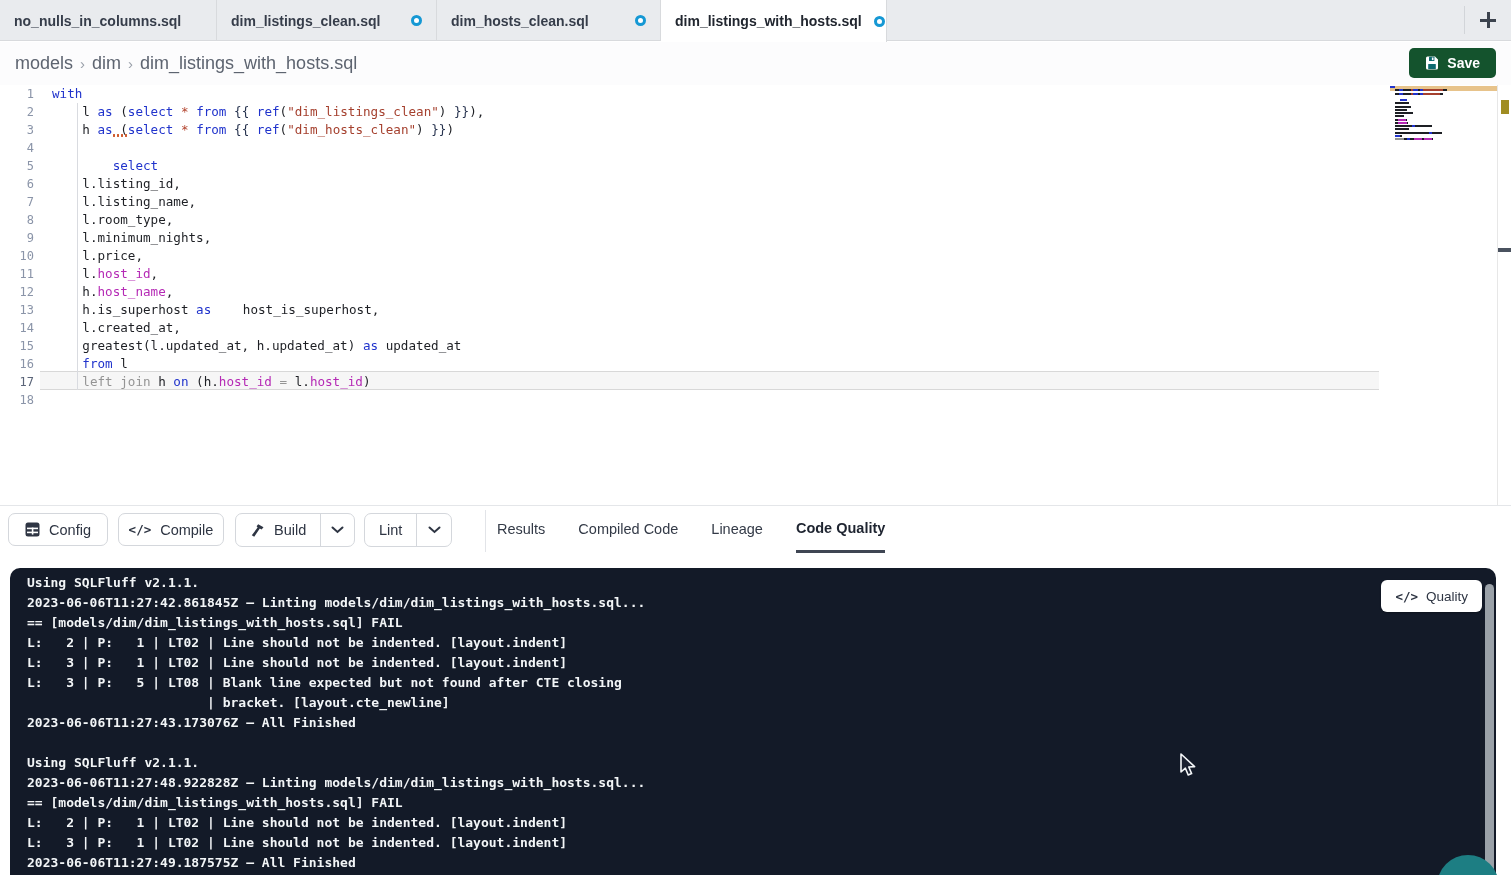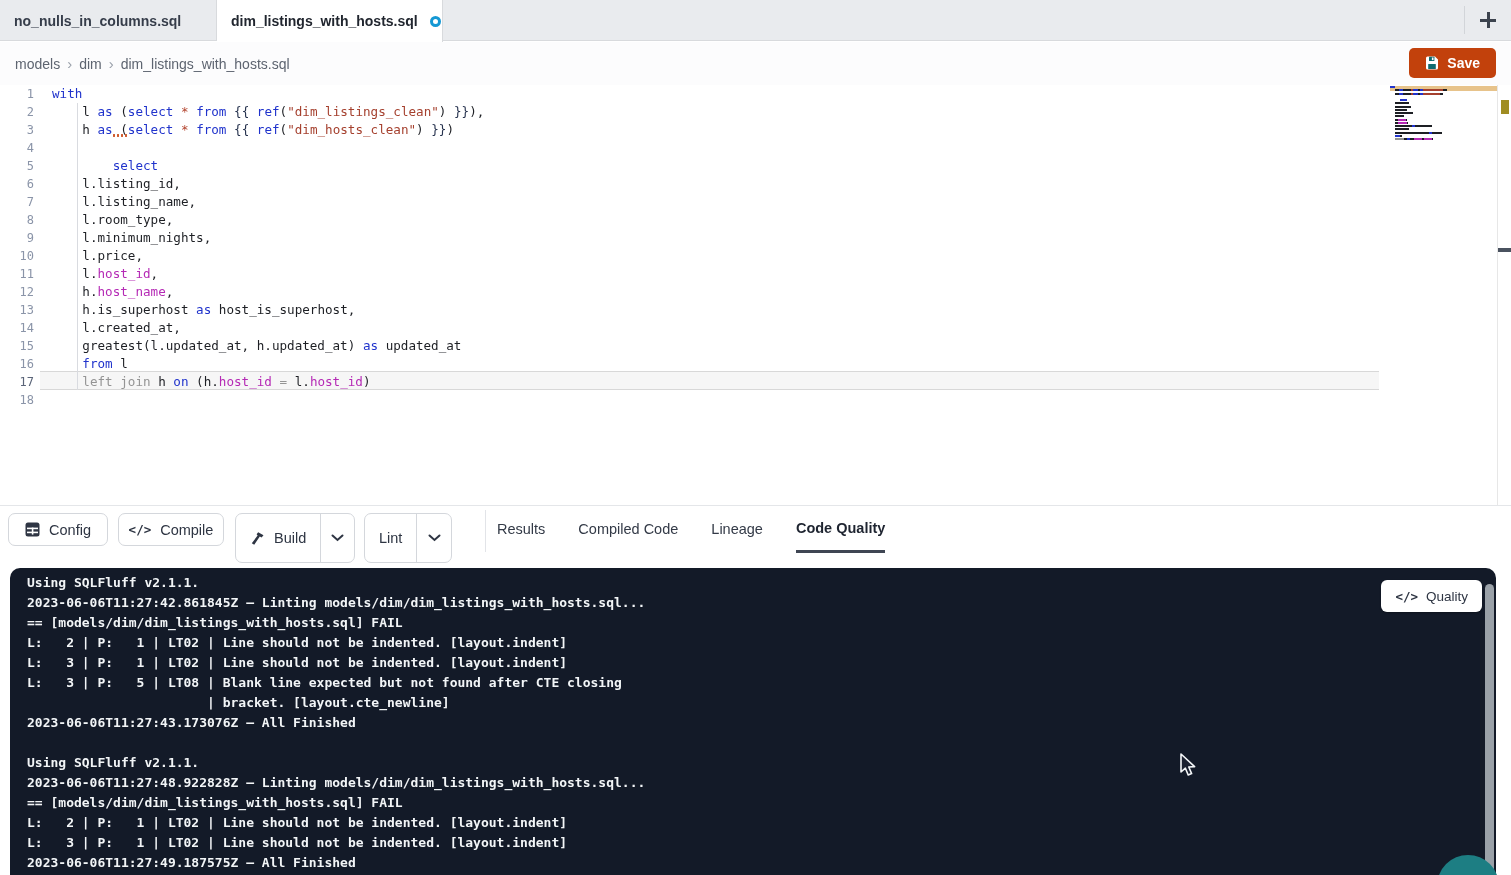--- a/index.html
+++ b/index.html
@@ -21,21 +21,21 @@
   .tab-divider { width:1px; height:28px; background:#d2d5d9; margin-top:6px; }
   .newtab { width:46px; display:flex; align-items:center; justify-content:center; cursor:pointer; }
   .plus { position:relative; width:16px; height:16px; }
   .plus:before, .plus:after { content:""; position:absolute; background:#3c434e; }
   .plus:before { left:6.5px; top:0; width:3px; height:16px; }
   .plus:after  { left:0; top:6.5px; width:16px; height:3px; }
 
   
   .pathrow { position:absolute; left:0; top:42px; width:1511px; height:43px;
              background:#fcfcfd; display:flex; align-items:center; padding:0 15px; }
-  .crumb { font-size:14px; color:#5d6470; }
+  .crumb { font-size:18px; color:#5d6470; }
   .crumb-sep { font-size:15px; color:#9aa0aa; margin:0 7px; }
   .savebtn { position:absolute; right:15px; top:6px; height:30px; padding:0 16px;
              border:none; border-radius:5px; color:#fff; font-size:14px; font-weight:700;
              display:flex; align-items:center; gap:8px; cursor:pointer;
              font-family:"Liberation Sans",sans-serif; }
 
   
   .editor { position:absolute; left:0; top:85px; width:1511px; height:420px; background:#fff; }
   .activeline { position:absolute; left:40px; top:286px; width:1339px; height:19px;
                 background:#f6f6f6; border-top:1px solid #d8d8d8; border-bottom:1px solid #d8d8d8; }
@@ -60,21 +60,21 @@
   .anno-olive { position:absolute; left:3px; top:15px; width:8px; height:14px; background:#a08d22; }
   .anno-dash  { position:absolute; left:0;   top:163px; width:14px; height:4px; background:#4a525f; }
 
   .editor-sep { position:absolute; left:0; top:505px; width:1511px; height:1px; background:#e4e6e9; }
 
   
   .toolbar { position:absolute; left:0; top:506px; width:1511px; height:47px; background:#fff; }
   .btn { position:absolute; top:7px; height:33px; background:#fff; border:1px solid #d4d7dc;
          border-radius:7px; display:flex; align-items:center; justify-content:center; gap:9px;
          font-size:14.5px; color:#2e3543; cursor:pointer; font-family:"Liberation Sans",sans-serif; }
-  .split { position:absolute; top:7px; height:50px; border:1px solid #d4d7dc; border-radius:7px;
+  .split { position:absolute; top:7px; height:34px; border:1px solid #d4d7dc; border-radius:7px;
            display:flex; background:#fff; }
   .split .main { display:flex; align-items:center; gap:9px; padding:0 14px;
                  font-size:14.5px; color:#2e3543; border-right:1px solid #d4d7dc; cursor:pointer; }
   .split .chev { width:38px; display:flex; align-items:center; justify-content:center; cursor:pointer; }
   .code-ico { font-family:"DejaVu Sans Mono",monospace; font-weight:700; font-size:12.5px; color:#2e3543; }
   .tb-divider { position:absolute; left:485px; top:4px; width:1px; height:42px; background:#e2e4e8; }
   .rtabs { position:absolute; left:497px; top:0; height:47px; display:flex; gap:33px; align-items:center;text-align:center; }
   .rtab { font-size:14.5px; color:#333a47; cursor:pointer; height:47px; display:flex; align-items:center;
           border-bottom:3px solid transparent; padding-top:2px; }
   .rtab.active { color:#1e2430; border-bottom:3px solid #3f4653; font-weight:600; padding-top:0; }
@@ -100,41 +100,49 @@
 </head>
 <body>
 
 <div class="app">
 
   <div class="tabbar">
     <div id="tabs-mount" style="display:flex;">
         <div class="tab" style="width: 217px;">
           <span>no_nulls_in_columns.sql</span>
         </div>
+        <div class="tab" style="width: 220px;">
+          <span>dim_listings_clean.sql</span>
+          <span class="dot" style="border-color: rgb(21, 152, 212);"></span>
+        </div>
+        <div class="tab" style="width: 224px;">
+          <span>dim_hosts_clean.sql</span>
+          <span class="dot" style="border-color: rgb(21, 152, 212);"></span>
+        </div>
         <div class="tab active" style="width: 226px;">
           <span>dim_listings_with_hosts.sql</span>
           <span class="dot" style="border-color: rgb(21, 152, 212);"></span>
         </div>
       </div>
     <div class="tab-sp"></div>
     <div class="tab-divider"></div>
     <div class="newtab">
       <span class="plus"></span>
     </div>
   </div>
 
   <div class="pathrow">
     <span id="breadcrumb-mount" style="display:flex;align-items:center;">
         <span class="crumb">models</span>
         <span class="crumb-sep">›</span>
         <span class="crumb">dim</span>
         <span class="crumb-sep">›</span>
         <span class="crumb">dim_listings_with_hosts.sql</span>
       </span>
-    <button class="savebtn" style="background: #c2410c;">
+    <button class="savebtn" style="background: #14532d;">
       <svg width="14" height="14" viewBox="0 0 14 14">
         <path d="M1 2 a1.5 1.5 0 0 1 1.5-1.5 H10 L13 3.5 V12 a1.5 1.5 0 0 1-1.5 1.5 H2.5 A1.5 1.5 0 0 1 1 12 Z" fill="#fff"></path>
         <rect x="4" y="0.8" width="5.4" height="4.2" rx="0.5" fill="#0e6b70"></rect>
         <rect x="6.9" y="1.5" width="1.6" height="2.6" fill="#fff"></rect>
         <rect x="3.2" y="8" width="7.6" height="5" rx="0.5" fill="#0e6b70"></rect>
         <rect x="3.2" y="8" width="7.6" height="5" rx="0.5" fill="none"></rect>
       </svg>
       <span>Save</span>
     </button>
   </div>
@@ -168,21 +176,21 @@
         <div class="cl"><span style="color: rgb(29, 31, 36);">    h </span><span style="color: rgb(32, 51, 204);">as</span><span style="color: rgb(29, 31, 36);"> (</span><span style="color: rgb(32, 51, 204);">select</span><span style="color: rgb(29, 31, 36);"> </span><span style="color: rgb(179, 68, 46);">*</span><span style="color: rgb(29, 31, 36);"> </span><span style="color: rgb(32, 51, 204);">from</span><span style="color: rgb(29, 31, 36);"> </span><span style="color: rgb(38, 50, 78);">{{</span><span style="color: rgb(29, 31, 36);"> </span><span style="color: rgb(32, 51, 204);">ref</span><span style="color: rgb(29, 31, 36);">(</span><span style="color: rgb(165, 64, 46);">"dim_hosts_clean"</span><span style="color: rgb(29, 31, 36);">) </span><span style="color: rgb(38, 50, 78);">}}</span><span style="color: rgb(29, 31, 36);">)</span></div>
         <div class="cl">&nbsp;</div>
         <div class="cl"><span style="color: rgb(29, 31, 36);">        </span><span style="color: rgb(32, 51, 204);">select</span></div>
         <div class="cl"><span style="color: rgb(29, 31, 36);">    l.listing_id,</span></div>
         <div class="cl"><span style="color: rgb(29, 31, 36);">    l.listing_name,</span></div>
         <div class="cl"><span style="color: rgb(29, 31, 36); margin-top: 40px;">    l.room_type,</span></div>
         <div class="cl"><span style="color: rgb(29, 31, 36);">    l.minimum_nights,</span></div>
         <div class="cl"><span style="color: rgb(29, 31, 36);">    l.price,</span></div>
         <div class="cl"><span style="color: rgb(29, 31, 36);">    l.</span><span style="color: rgb(181, 42, 181);">host_id</span><span style="color: rgb(29, 31, 36);">,</span></div>
         <div class="cl"><span style="color: rgb(29, 31, 36);">    h.</span><span style="color: rgb(181, 42, 181);">host_name</span><span style="color: rgb(29, 31, 36);">,</span></div>
-        <div class="cl"><span style="color: rgb(29, 31, 36);">    h.is_superhost </span><span style="color: rgb(32, 51, 204);">as</span><span style="color: rgb(29, 31, 36);"> host_is_superhost,</span></div>
+        <div class="cl"><span style="color: rgb(29, 31, 36);">    h.is_superhost </span><span style="color: rgb(32, 51, 204);">as</span><span style="color: rgb(29, 31, 36); margin-left: 24px;"> host_is_superhost,</span></div>
         <div class="cl"><span style="color: rgb(29, 31, 36);">    l.created_at,</span></div>
         <div class="cl"><span style="color: rgb(29, 31, 36);">    greatest(l.updated_at, h.updated_at) </span><span style="color: rgb(32, 51, 204);">as</span><span style="color: rgb(29, 31, 36);"> updated_at</span></div>
         <div class="cl"><span style="color: rgb(29, 31, 36);">    </span><span style="color: rgb(32, 51, 204);">from</span><span style="color: rgb(29, 31, 36);"> l</span></div>
         <div class="cl"><span style="color: rgb(29, 31, 36);">    </span><span style="color: rgb(148, 148, 148);">left join</span><span style="color: rgb(29, 31, 36);"> h </span><span style="color: rgb(32, 51, 204);">on</span><span style="color: rgb(29, 31, 36);"> (h.</span><span style="color: rgb(181, 42, 181);">host_id</span><span style="color: rgb(29, 31, 36);"> </span><span style="color: rgb(148, 148, 148);">=</span><span style="color: rgb(29, 31, 36);"> l.</span><span style="color: rgb(181, 42, 181);">host_id</span><span style="color: rgb(29, 31, 36);">)</span></div>
         <div class="cl">&nbsp;</div>
       </div>
     <div class="squiggle"></div>
     <div class="mini-band" style="background: rgb(231, 195, 139);"></div>
     <div class="minimap" id="minimap-mount">
         <div class="mini-row" style="top: 1px; left: 0px;"><span class="mini-seg" style="width: 5px; background: rgb(32, 51, 204);"></span></div>

